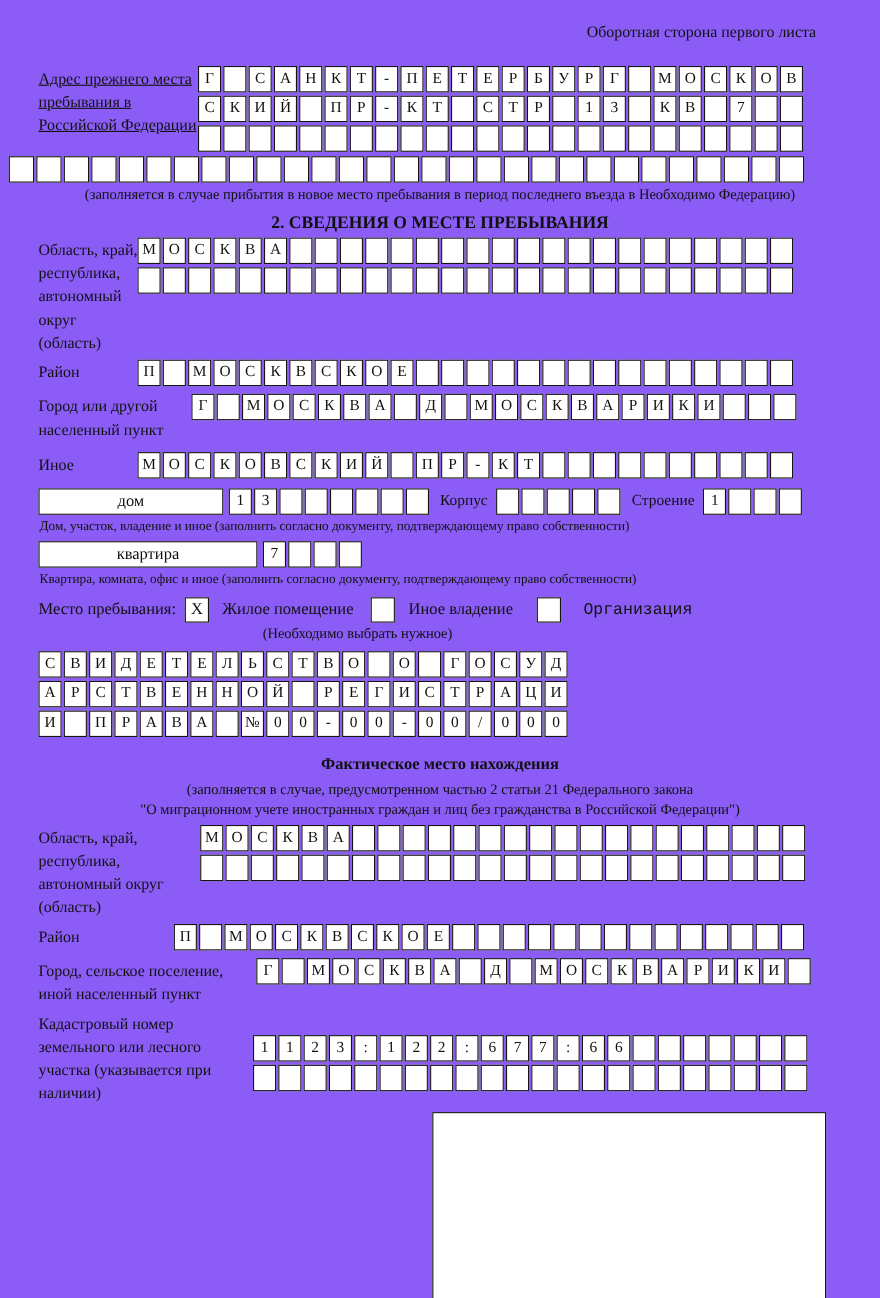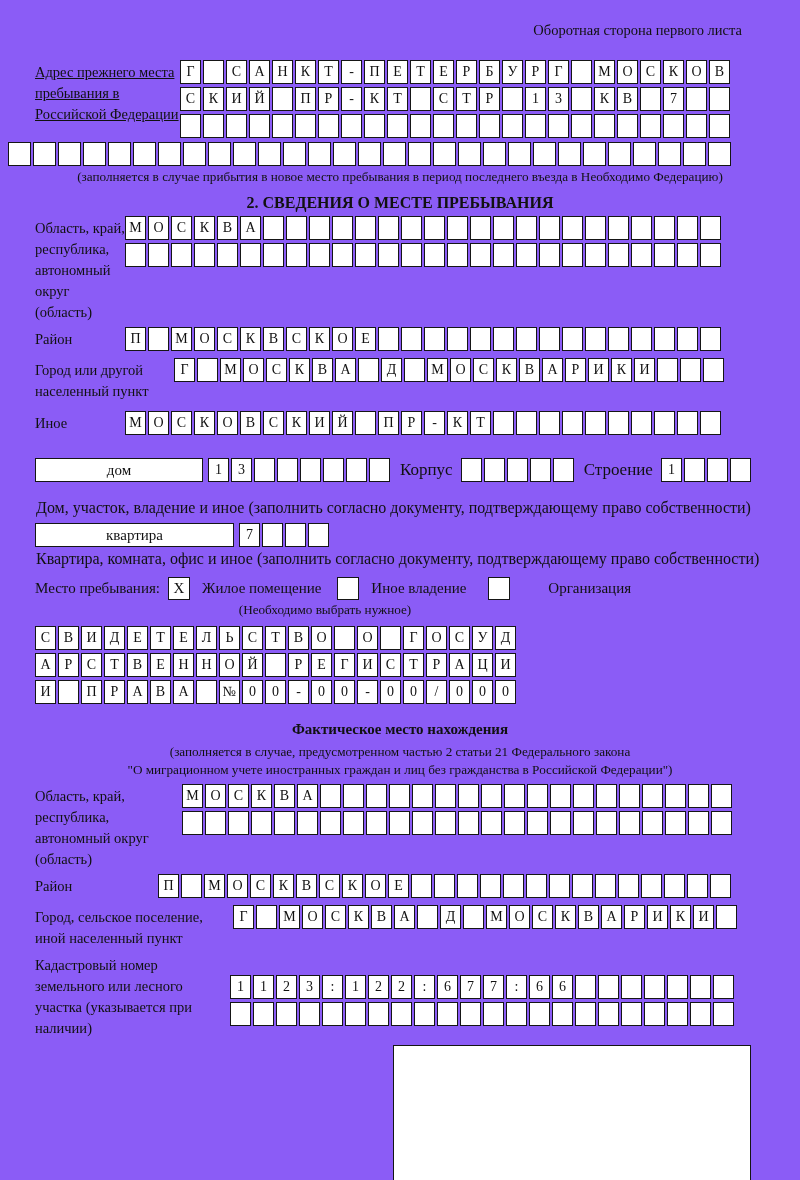--- a/index.html
+++ b/index.html
@@ -19,22 +19,22 @@
   .cell{flex:0 0 auto;width:19px;height:25px;border:1.5px solid #151515;margin-right:2px;
         display:flex;align-items:center;justify-content:center;font-size:14px;background:#fff;box-sizing:border-box;
         width:19px;}
   .cell{box-sizing:content-box;width:19px;height:22px;}
   .fullrow{margin-left:-27px;margin-top:1px;}
   .fullrow .cell{width:21px;}
   .boxline{display:flex;align-items:center;margin-top:6px;}
   .namedbox{border:1.5px solid #151515;height:22px;display:flex;align-items:center;justify-content:center;
             font-size:15px;box-sizing:content-box;background:#fff;}
   .dombox{width:166px;} .kvbox{width:197px;}
-  .inlinelbl{font-size:17px;margin:16px 8px;}
-  .caption{font-size:16px;margin-top:3px;margin-left:1px;}
+  .inlinelbl{font-size:14px;margin:4px 8px;}
+  .caption{font-size:12px;margin-top:3px;margin-left:1px;}
   .mesto{display:flex;align-items:center;margin-top:9px;font-size:15px;}
   .cb{flex:0 0 auto;width:20px;height:21px;border:1.5px solid #151515;display:flex;align-items:center;
       justify-content:center;font-size:15px;background:#fff;}
   .mestonote{width:420px;text-align:center;font-size:13.2px;margin-left:80px;margin-top:2px;}
   .stamp{margin-left:358px;margin-top:6px;width:356px;height:174px;border:1.6px solid #151515;background:#fff;}
   .off22{padding-top:22px;}
   .mt8{margin-top:8px;}
 </style>
 </head>
 <body>
@@ -364,21 +364,21 @@
   </div>
   <div class="caption">Квартира, комната, офис и иное (заполнить согласно документу, подтверждающему право собственности)</div>
 
   <div class="mesto">
     <span>Место пребывания:</span>
     <span class="cb" style="margin-left:8px;">X</span>
     <span style="margin-left:12px;">Жилое помещение</span>
     <span class="cb" style="margin-left:16px;"></span>
     <span style="margin-left:12px;">Иное владение</span>
     <span class="cb" style="margin-left:22px;"></span>
-    <span style="margin-left:38px;">Организация</span>
+    <span style="margin-left:20px;font-family:Liberation Mono, monospace;">Организация</span>
   </div>
   <div class="mestonote">(Необходимо выбрать нужное)</div>
 
   <div class="field mt8">
     <div class="frows">
       <div class="cellrow">
           <span class="cell">С</span>
           <span class="cell">В</span>
           <span class="cell">И</span>
           <span class="cell">Д</span>

